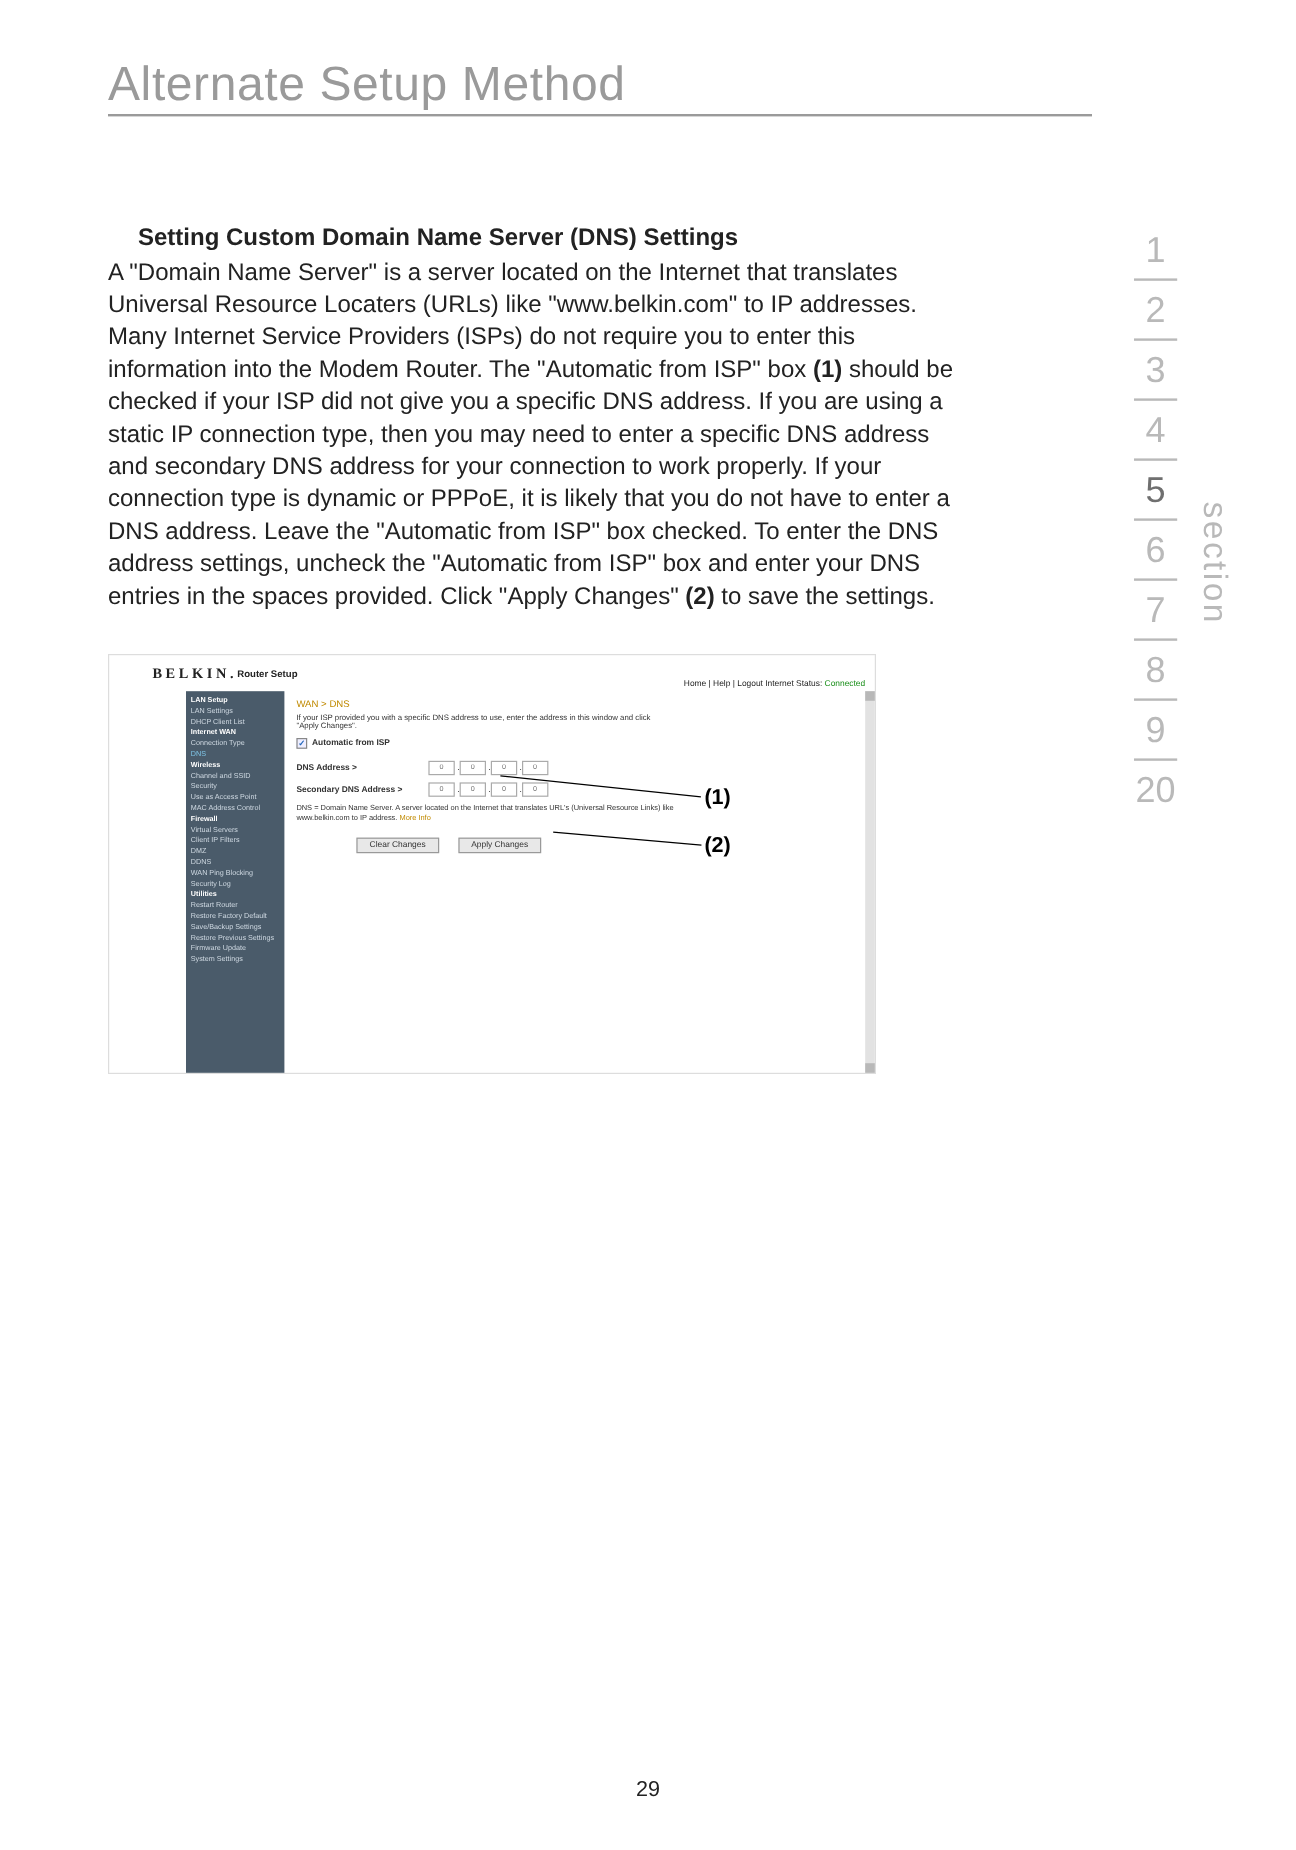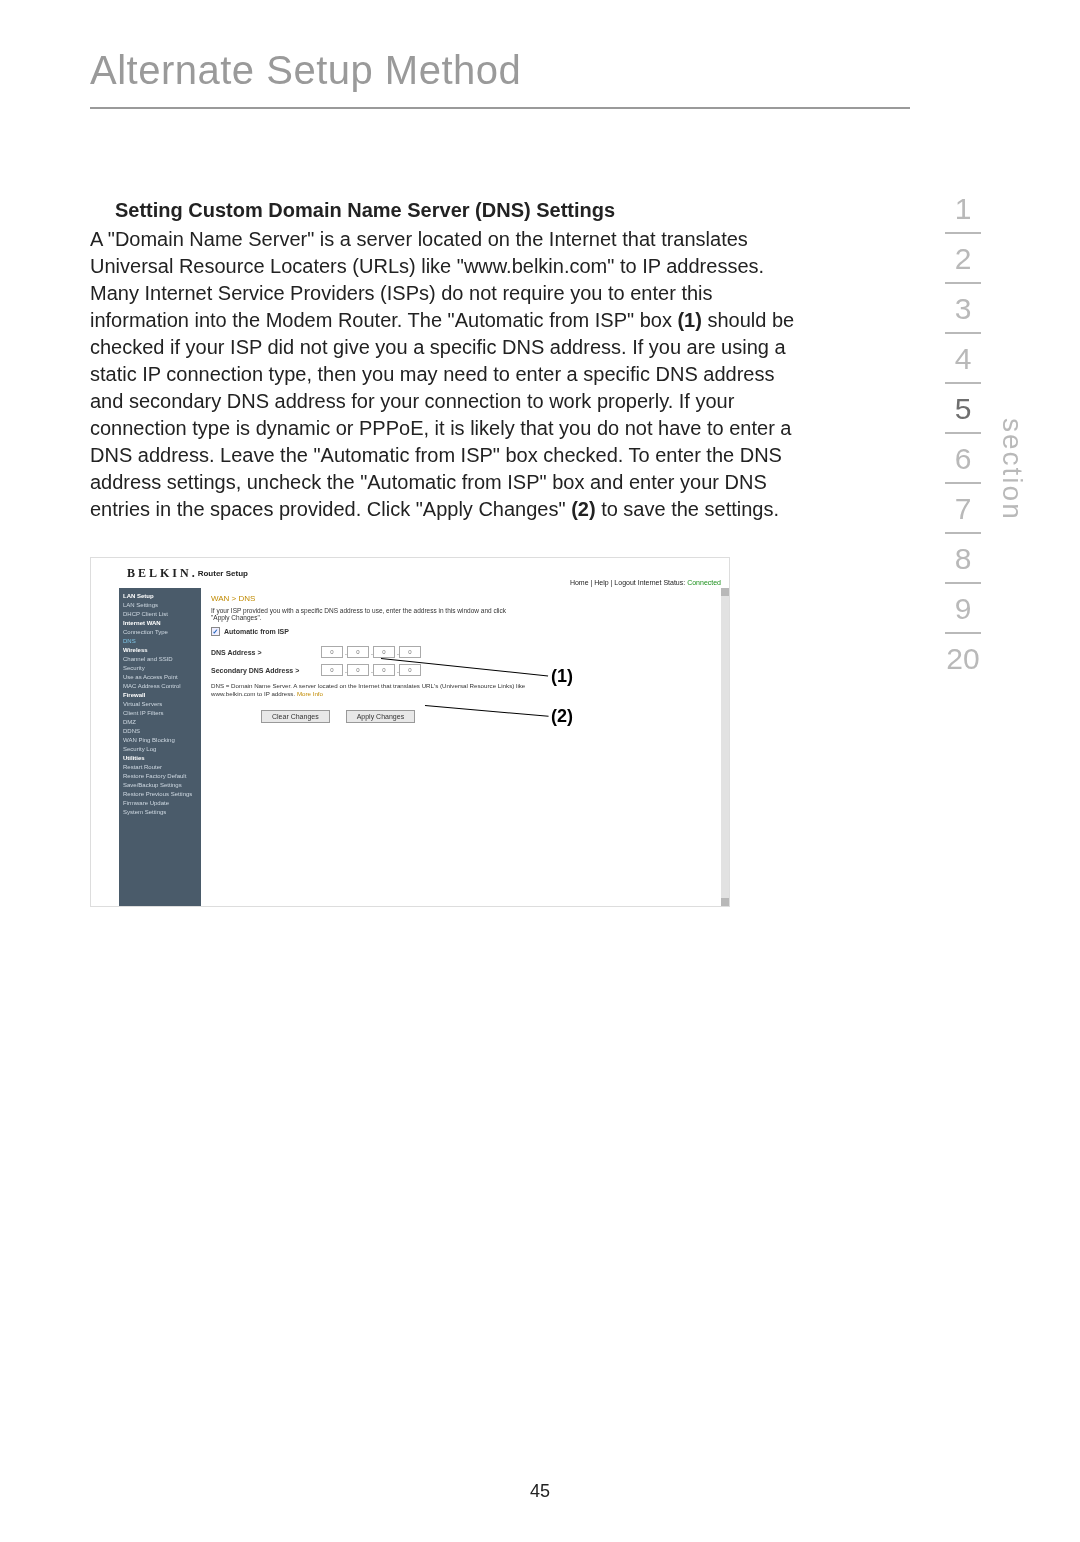--- a/index.html
+++ b/index.html
@@ -13,21 +13,21 @@
   }
   .page {
     position: absolute;
     left: 90px; top: 48px;
     width: 900px;
   }
   .page-title {
     font-size: 40px;
     color: #9a9a9a;
     font-weight: 400;
-    padding-bottom: 14px;
+    padding-bottom: 2px;
     border-bottom: 2px solid #9a9a9a;
     letter-spacing: 0.5px;
     width: 820px;
   }
   .body-col {
     margin-top: 90px;
     width: 720px;
   }
   .heading {
     font-weight: bold;
@@ -96,20 +96,21 @@
     color: #222;
   }
   .router .rtitle { font-weight: bold; font-size: 8px; color: #222;}
   .router .status {
     position: absolute; right: 8px; bottom: 2px; font-size: 7px; color: #222;
   }
   .router .status .ok { color: #1a8f1a; }
   .router .main {
     flex: 1;
     display: flex;
+    margin-left: 36px;
   }
   .router .side {
     width: 82px;
     background: #4a5b6a;
     color: #cfd9e2;
     padding: 4px 4px;
     font-size: 6px;
     line-height: 1.5;
   }
   .router .side .hdr { font-weight: bold; color: #fff; }
@@ -269,13 +270,13 @@
     <div class="num">7</div>
     <div class="sep"></div>
     <div class="num">8</div>
     <div class="sep"></div>
     <div class="num">9</div>
     <div class="sep"></div>
     <div class="num">20</div>
   </div>
 <div class="section-label">section</div>
 
-<div class="page-number">45</div>
+<div class="page-number">29</div>
 
 </body></html>

